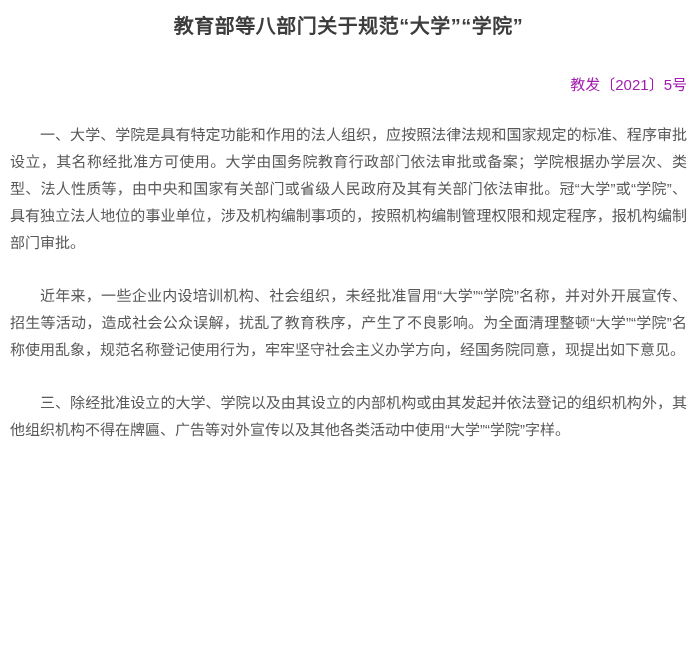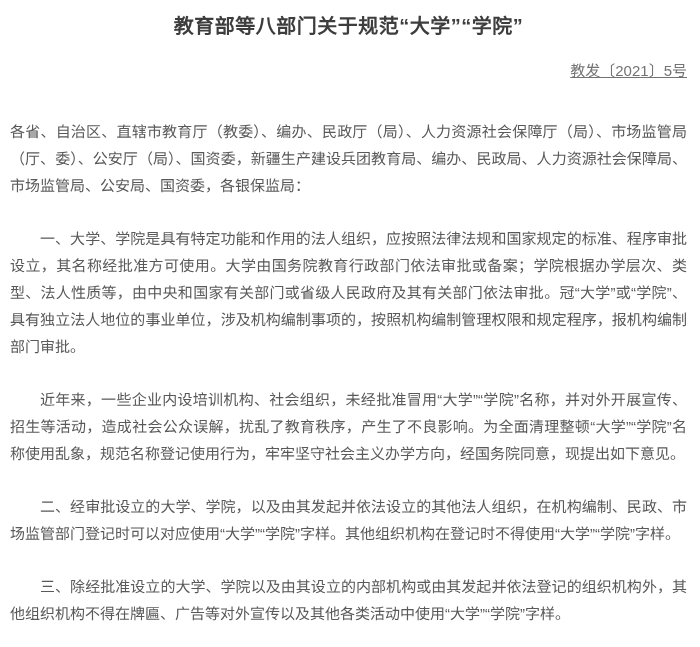--- a/index.html
+++ b/index.html
@@ -24,26 +24,25 @@
   .doc-title {
     margin: 0;
     text-align: center;
     font-size: 20px;
     line-height: 28px;
     font-weight: bold;
     color: #3d3d3d;
     letter-spacing: 0.5px;
   }
   .doc-number {
-    margin-top: 20px;
+    margin-top: 34px;
     text-align: right;
     font-size: 15px;
     line-height: 21px;
-    color: #737373;
-    text-decoration: underline;
+    color: #a21caf;
   }
   .addressees {
     margin: 37px 0 0 0;
     font-size: 15px;
     line-height: 27px;
     color: #595959;
     text-align: justify;
   }
   .body-paragraph {
     margin: 26px 0 0 0;
@@ -58,23 +57,21 @@
 <body>
 
 <div class="page">
 
   <h1 class="doc-title">
     <span>教育部等八部门关于规范“大学”“学院”</span><br>
   </h1>
 
   <div class="doc-number">教发〔2021〕5号</div>
 
-  <p class="addressees">各省、自治区、直辖市教育厅（教委）、编办、民政厅（局）、人力资源社会保障厅（局）、市场监管局（厅、委）、公安厅（局）、国资委，新疆生产建设兵团教育局、编办、民政局、人力资源社会保障局、市场监管局、公安局、国资委，各银保监局：</p>
 
   <p class="body-paragraph">一、大学、学院是具有特定功能和作用的法人组织，应按照法律法规和国家规定的标准、程序审批设立，其名称经批准方可使用。大学由国务院教育行政部门依法审批或备案；学院根据办学层次、类型、法人性质等，由中央和国家有关部门或省级人民政府及其有关部门依法审批。冠“大学”或“学院”、具有独立法人地位的事业单位，涉及机构编制事项的，按照机构编制管理权限和规定程序，报机构编制部门审批。</p>
 
   <p class="body-paragraph">近年来，一些企业内设培训机构、社会组织，未经批准冒用“大学”“学院”名称，并对外开展宣传、招生等活动，造成社会公众误解，扰乱了教育秩序，产生了不良影响。为全面清理整顿“大学”“学院”名称使用乱象，规范名称登记使用行为，牢牢坚守社会主义办学方向，经国务院同意，现提出如下意见。</p>
 
-  <p class="body-paragraph">二、经审批设立的大学、学院，以及由其发起并依法设立的其他法人组织，在机构编制、民政、市场监管部门登记时可以对应使用“大学”“学院”字样。其他组织机构在登记时不得使用“大学”“学院”字样。</p>
 
   <p class="body-paragraph">三、除经批准设立的大学、学院以及由其设立的内部机构或由其发起并依法登记的组织机构外，其他组织机构不得在牌匾、广告等对外宣传以及其他各类活动中使用“大学”“学院”字样。</p>
 
 </div>
 
 </body></html>

